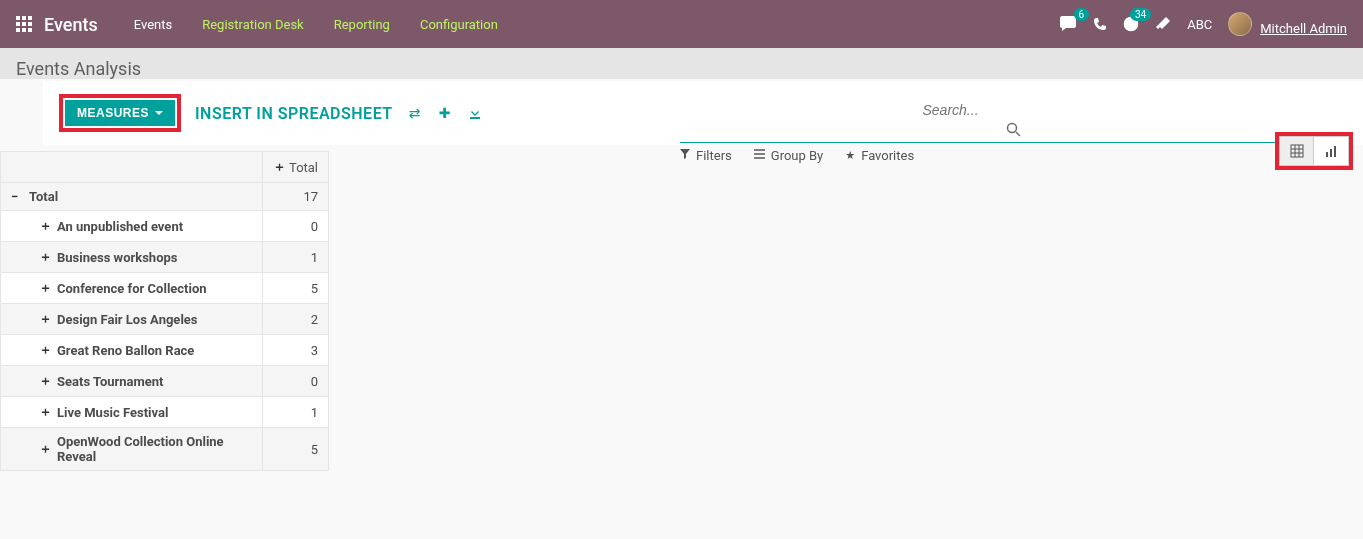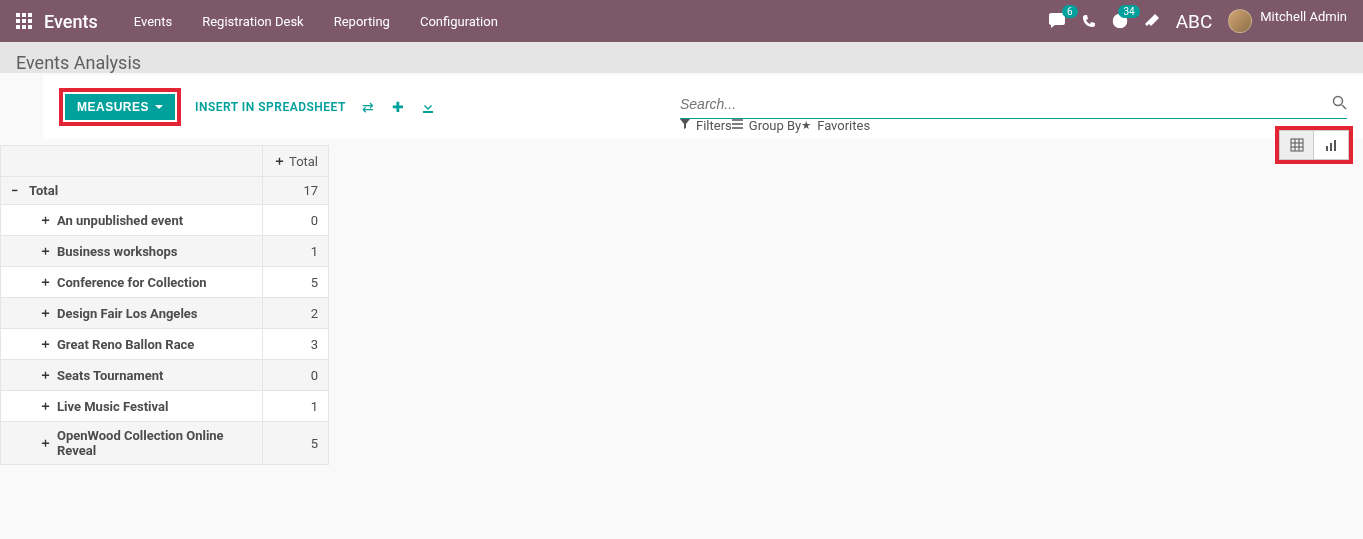--- a/index.html
+++ b/index.html
@@ -1,49 +1,49 @@
 <!DOCTYPE html>
 <html><head>
 <meta charset="utf-8">
 <style>
 * { margin: 0; padding: 0; box-sizing: border-box; }
 body { font-family: -apple-system, BlinkMacSystemFont, "Segoe UI", Roboto, "Helvetica Neue", Arial, sans-serif; font-size: 13px; color: #4c4c4c; background: #f9f9f9; width: 1363px; }
 
 
-.navbar { background: #7c5868; height: 42px; display: flex; align-items: center; padding: 0 16px; color: #fff; }
+.navbar { background: #7c5868; height: 48px; display: flex; align-items: center; padding: 0 16px; color: #fff; }
 .navbar .apps-icon { display: grid; grid-template-columns: repeat(3, 4px); grid-template-rows: repeat(3, 4px); gap: 2px; margin-right: 12px; cursor: pointer; }
 .navbar .apps-icon span { background: #fff; width: 4px; height: 4px; }
 .navbar .brand { font-size: 18px; font-weight: 500; margin-right: 24px; }
 .navbar .nav-links { display: flex; gap: 6px; }
-.navbar .nav-links a { color: #ffffff; text-decoration: none; font-size: 13px; padding: 4px 12px; cursor: pointer; }
+.navbar .nav-links a { color: #bef264; text-decoration: none; font-size: 13px; padding: 4px 12px; cursor: pointer; }
 .navbar .nav-links a.active { color: #fff; }
 .navbar .nav-right { margin-left: auto; display: flex; align-items: center; gap: 16px; }
 .navbar .icon-btn { position: relative; cursor: pointer; color: #fff; display: flex; align-items: center; }
 .navbar .badge { position: absolute; top: -8px; right: -12px; background: #00a09d; color: #fff; font-size: 10px; border-radius: 8px; padding: 1px 5px; min-width: 14px; text-align: center; }
-.navbar .user { display: flex; align-items: flex-start; gap: 8px; cursor: pointer; }
+.navbar .user { display: flex; align-items: flex-end; gap: 8px; cursor: pointer; text-decoration: underline; }
 .navbar .avatar { width: 24px; height: 24px; border-radius: 50%; background: linear-gradient(135deg,#d4a574,#8b6f47); border: 1px solid rgba(255,255,255,0.3); }
 
 
 .view-header { background: #e5e5e5; padding: 10px 16px 0 16px; }
 .page-title { font-size: 18px; color: #5f5f5f; font-weight: 400; margin-bottom: 2px; }
 
 
 .control-row { display: flex; align-items: center; padding: 0 16px; background: #fff; height: 64px; margin-left: 43px; }
 .left-ctrls { display: flex; align-items: center; gap: 14px; }
 .measures-wrap { position: relative; padding: 6px; }
 .measures-wrap::before { content: ''; position: absolute; inset: 0; border: 4px solid #e32434; pointer-events: none; }
 .measures-btn { background: #00a09d; color: #fff; border: none; padding: 6px 12px; font-size: 12px; font-weight: 600; letter-spacing: 0.5px; cursor: pointer; display: inline-flex; align-items: center; gap: 6px; }
 .measures-btn .caret { width: 0; height: 0; border-left: 4px solid transparent; border-right: 4px solid transparent; border-top: 4px solid #fff; }
-.spreadsheet-link { color: #00a09d; font-size: 12px; font-weight: 600; letter-spacing: 0.5px; cursor: pointer; }
+.spreadsheet-link { color: #00a09d; font-size: 16px; font-weight: 600; letter-spacing: 0.5px; cursor: pointer; }
 .tool-icon { color: #00a09d; cursor: pointer; font-size: 14px; width: 16px; display: inline-flex; justify-content: center; }
-.search-wrap { position: absolute; top: 50px; left: 680px; right: 16px; display: flex; align-items: center; border-bottom: 1px solid #00a09d; padding-bottom: 2px; }
+.search-wrap { position: absolute; top: 50px; left: 680px; right: 16px; display: flex; align-items: center; border-bottom: 1px solid #00a09d; padding-bottom: 2px; flex-direction: column; }
 .search-wrap input { flex: 1; border: none; outline: none; font-size: 14px; padding: 4px 0; font-style: italic; color: #888; }
 .search-icon { color: #6c6c6c; cursor: pointer; }
 
-.filter-bar { position: absolute; top: 76px; left: 680px; display: flex; align-items: center; }
+.filter-bar { position: absolute; top: 100px; left: 680px; display: flex; gap: 22px; align-items: center; }
 .filter-btn { display: inline-flex; align-items: center; gap: 6px; color: #555; cursor: pointer; font-size: 13px; }
 .filter-btn .ficon { font-size: 11px; }
 
 .view-switch { position: absolute; top: 84px; right: 10px; padding: 4px; }
 .view-switch::before { content:''; position: absolute; inset: 0; border: 4px solid #e32434; pointer-events: none; }
 .view-switch .vs-inner { display: flex; border: 1px solid #ccc; }
 .view-switch button { width: 34px; height: 28px; background: #fff; border: none; border-right: 1px solid #ccc; cursor: pointer; display: flex; align-items: center; justify-content: center; color: #555; }
 .view-switch button:last-child { border-right: none; }
 .view-switch button.active { background: #eee; }
 
@@ -102,21 +102,21 @@
           <circle cx="8" cy="8" r="6.5" fill="none" stroke="#fff" stroke-width="1.5"></circle>
           <path d="M8 4 L8 8 L11 10" stroke="#fff" stroke-width="1.5" fill="none"></path>
         </svg>
       <span class="badge">34</span>
     </div>
     <div class="icon-btn">
       <svg width="16" height="16" viewBox="0 0 16 16">
           <path fill="#fff" d="M13 3 L11 5 L9 3 L11 1 Z M3 13 L5 11 L7 13 L5 15 Z M11 1 L15 5 L9 11 L5 7 Z M5 7 L1 11 L5 15 L9 11"></path>
         </svg>
     </div>
-    <div style="font-size:19px;">ABC</div>
+    <div style="font-size:13px;">ABC</div>
     <div class="user">
       <div class="avatar"></div>
       <span>Mitchell Admin</span>
     </div>
   </div>
 </div>
 
 <div class="hdr-row" style="position:relative;">
 
   <div class="view-header">

